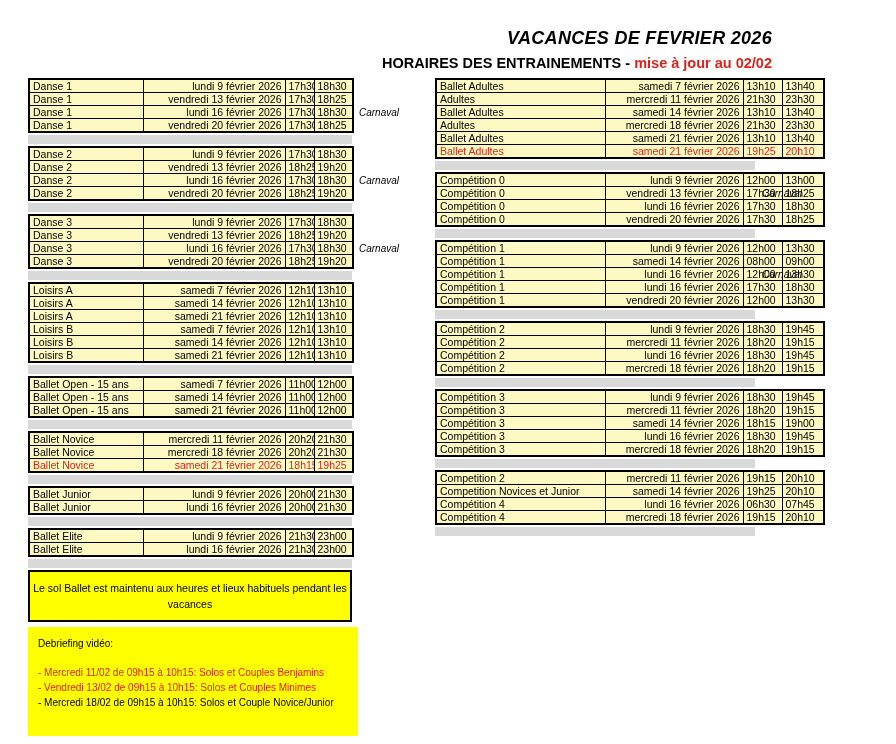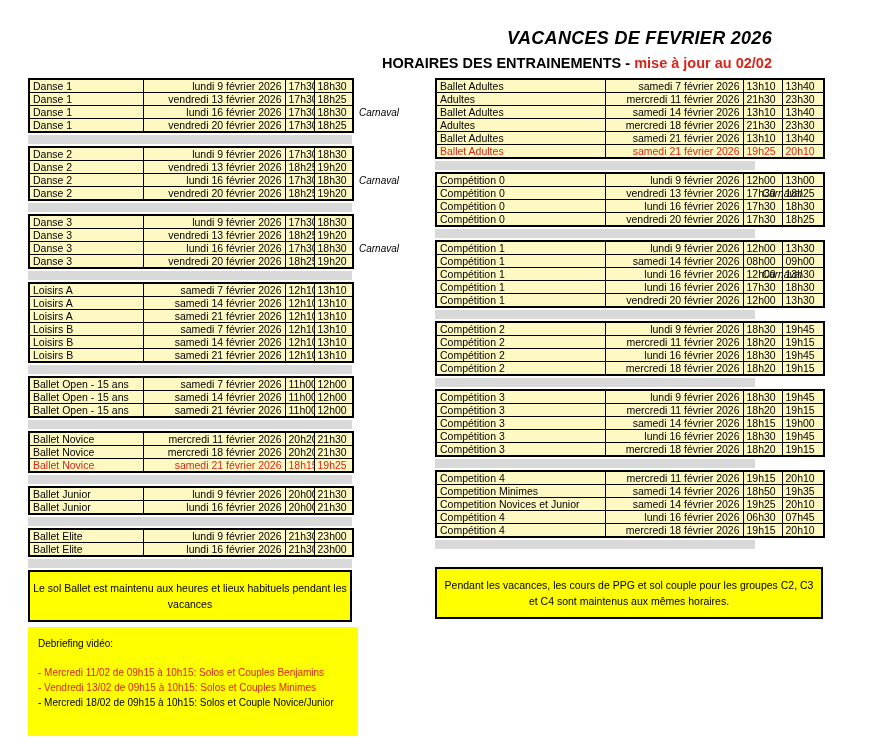--- a/index.html
+++ b/index.html
@@ -562,30 +562,24 @@
         <div class="block">
           <table class="sched">
             <colgroup>
               <col style="width: 169px;">
               <col style="width: 138px;">
               <col style="width: 39px;">
               <col style="width: 42px;">
             </colgroup>
             <tbody>
               <tr>
-                <td class="c-name">Competition 4</td>
+                <td class="c-name">Competition 2</td>
                 <td class="c-date">mercredi 11 février 2026</td>
                 <td class="c-time">19h15</td>
                 <td class="c-time">20h10</td>
-              </tr>
-              <tr>
-                <td class="c-name">Competition Minimes</td>
-                <td class="c-date">samedi 14 février 2026</td>
-                <td class="c-time">18h50</td>
-                <td class="c-time">19h35</td>
               </tr>
               <tr>
                 <td class="c-name">Competition Novices et Junior</td>
                 <td class="c-date">samedi 14 février 2026</td>
                 <td class="c-time">19h25</td>
                 <td class="c-time">20h10</td>
               </tr>
               <tr>
                 <td class="c-name">Compétition 4</td>
                 <td class="c-date">lundi 16 février 2026</td>
@@ -596,18 +590,15 @@
                 <td class="c-name">Compétition 4</td>
                 <td class="c-date">mercredi 18 février 2026</td>
                 <td class="c-time">19h15</td>
                 <td class="c-time">20h10</td>
               </tr>
             </tbody>
           </table>
         </div>
         <div class="sep"></div>
       </div>
-    <div class="note-box note-right">
-      <span>Pendant les vacances, les cours de PPG et sol couple pour les groupes C2, C3 et C4 sont maintenus aux mêmes horaires.</span>
-    </div>
   </div>
 
 </div>
 
 </body></html>

